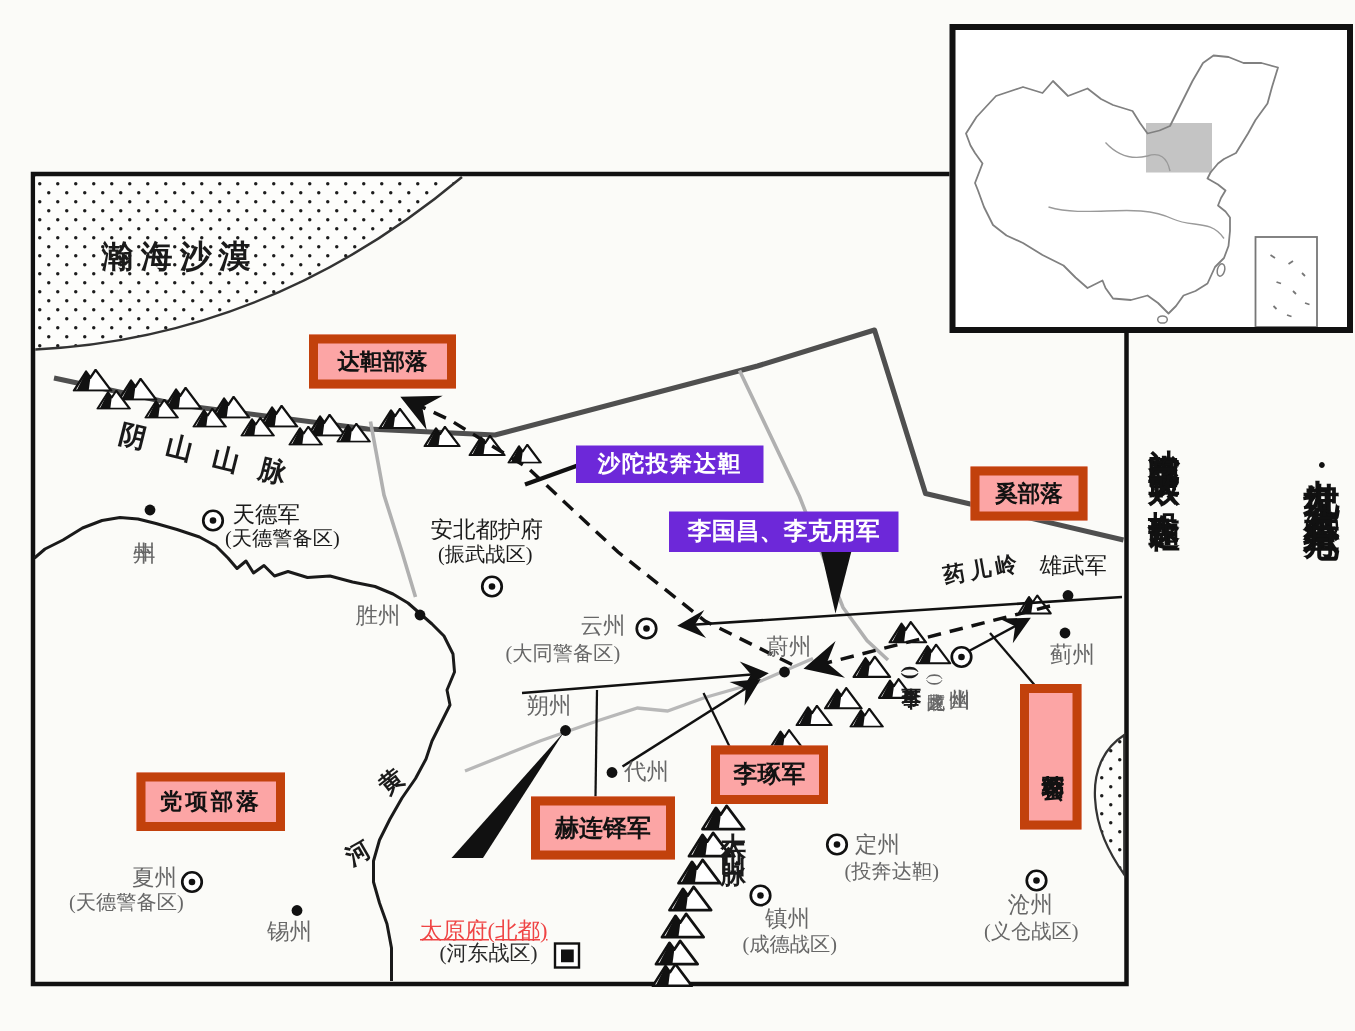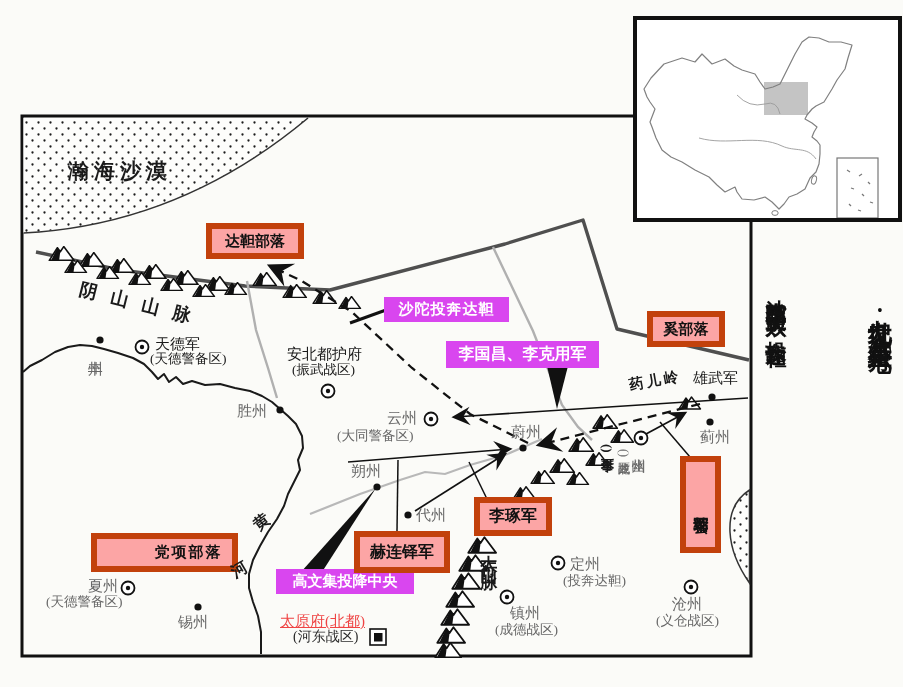--- a/index.html
+++ b/index.html
@@ -7,21 +7,21 @@
          font-family:"Liberation Serif","DejaVu Serif",serif;}
   svg{position:absolute;left:0;top:0;}
   .lbl{position:absolute;color:#1a1a1a;white-space:nowrap;line-height:1.08;
        font-family:"Liberation Serif","DejaVu Serif",serif;}
   .gray{color:#676767;}
   .b{font-weight:bold;}
   .v{writing-mode:vertical-rl;}
   .box{position:absolute;border:6px solid #c2410c;background:#fca5a5;display:flex;
        align-items:center;justify-content:center;font-weight:bold;color:#121212;
        font-family:"Liberation Serif","DejaVu Serif",serif;white-space:nowrap;}
-  .box.dark{background:#d946ef;color:#fff;border:none;align-items:center;}
+  .box.dark{background:#6d28d9;color:#fff;border:none;align-items:center;}
   .rot{transform-origin:left top;}
   .inset{position:absolute;left:633px;top:16px;width:261px;height:198px;
          border:4px solid #111;background:#fff;}
   .title-col{position:absolute;writing-mode:vertical-rl;color:#111;font-weight:600;
              letter-spacing:2px;font-family:"Liberation Serif","DejaVu Serif",serif;}
 </style>
 </head>
 <body>
 
 <div class="stage">
@@ -155,32 +155,29 @@
 
   <span class="lbl b" style="left:68px;top:160px;font-size:21px;letter-spacing:5px;">瀚海沙漠</span>
   <span class="lbl b rot" style="left:82px;top:280px;font-size:18px;letter-spacing:14px;transform:rotate(14deg);">阴山山脉</span>
 
   <div class="box" style="left:206px;top:223px;width:86px;height:24px;font-size:15px;">
       <span>达靼部落</span>
     </div>
   <div class="box" style="left:647px;top:311px;width:66px;height:24px;font-size:15px;">
       <span>奚部落</span>
     </div>
-  <div class="box" style="left:91px;top:533px;width:87px;height:27px;font-size:15px;letter-spacing:2px;padding-left:48px;">
+  <div class="box" style="left:91px;top:515px;width:87px;height:27px;font-size:15px;letter-spacing:2px;">
       <span>党项部落</span>
     </div>
 
   <div class="box dark" style="left:384px;top:297px;width:125px;height:25px;font-size:15px;letter-spacing:1px;">
       <span>沙陀投奔达靼</span>
     </div>
   <div class="box dark" style="left:446px;top:341px;width:153px;height:27px;font-size:16px;">
       <span>李国昌、李克用军</span>
-    </div>
-  <div class="box dark" style="left:276px;top:569px;width:138px;height:25px;font-size:15px;">
-      <span>高文集投降中央</span>
     </div>
 
   <div class="box" style="left:354px;top:531px;width:84px;height:30px;font-size:16px;">
       <span>赫连铎军</span>
     </div>
   <div class="box" style="left:474px;top:497px;width:66px;height:27px;font-size:16px;">
       <span>李琢军</span>
     </div>
   <div class="box v" style="left:680px;top:456px;width:29px;height:85px;font-size:15px;">
       <span>韩玄绍军</span>

